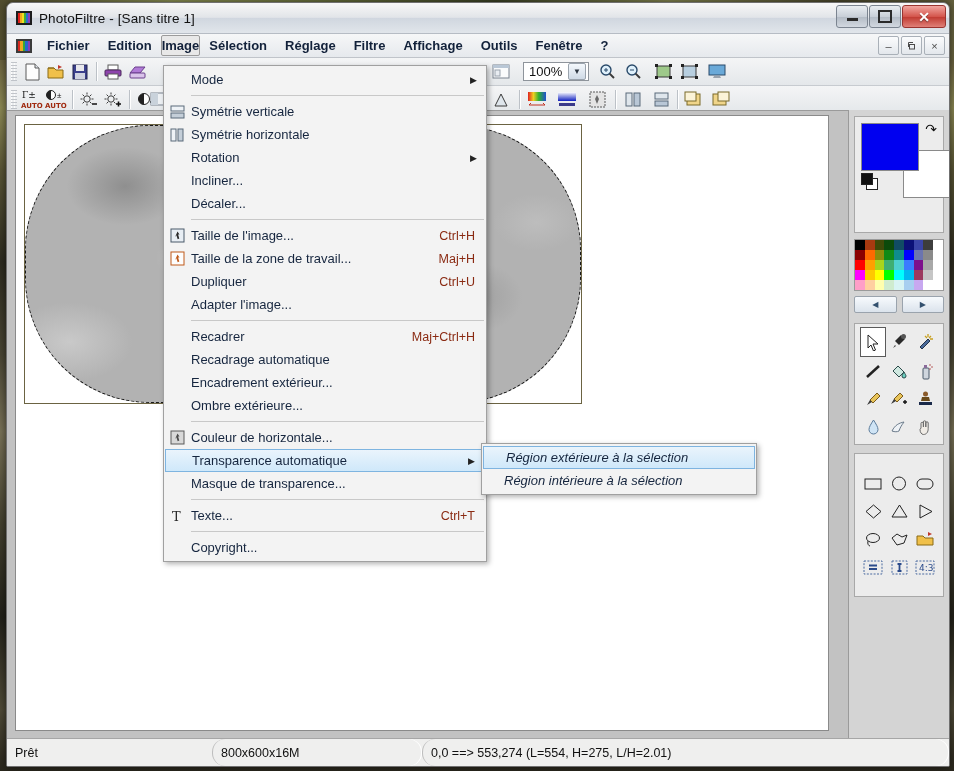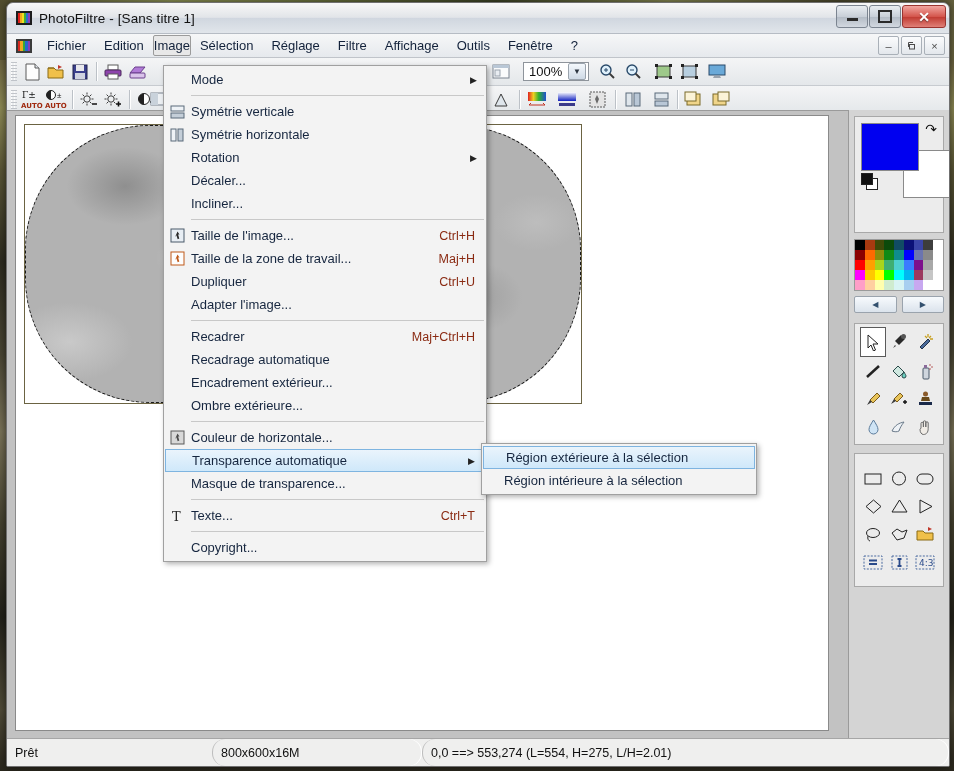--- a/index.html
+++ b/index.html
@@ -62,21 +62,21 @@
     height:23px;display:flex;align-items:center;
     background:linear-gradient(180deg,#f6f7f8,#e6e9ed);
     border-bottom:1px solid #c0c4ca;
     position:relative;
   }
   #menubar .applogo{
     width:16px;height:14px;margin:0 6px 0 9px;
     background:linear-gradient(90deg,#d82a20 0 20%,#f0a81f 20% 40%,#36a83a 40% 60%,#2668cc 60% 80%,#8b3bb5 80% 100%);
     border:2px solid #3b3b3b;box-sizing:border-box;
   }
-  .mitem{padding:3px 9px;color:#12213a;font-size:13px;white-space:nowrap;cursor:default;}
+  .mitem{padding:3px 9px;color:#12213a;font-size:13px;white-space:nowrap;cursor:default;font-weight:bold;}
   .mitem.active{background:#e8e8e8;border:1px solid #9b9b9b;padding:2px 0;border-radius:2px;}
   #mdibtns{position:absolute;right:4px;display:flex;gap:2px;}
   .mdibtn{
     width:19px;height:17px;border:1px solid #a9b0b8;border-radius:2px;
     background:linear-gradient(180deg,#fbfcfd,#e3e7ec);
     display:flex;align-items:center;justify-content:center;font-size:11px;color:#4a4a4a;
   }
   
   #toolbar1,#toolbar2{
     height:27px;display:flex;align-items:center;
@@ -156,21 +156,21 @@
   .navrow{display:flex;gap:5px;margin:5px 5px 0;}
   .navbtn{
     flex:1;height:15px;border:1px solid #9aa3ad;border-radius:2px;
     background:linear-gradient(180deg,#f7fafd,#dbe3ec);
     display:flex;align-items:center;justify-content:center;font-size:8px;color:#33506e;
   }
   .toolgrid{display:grid;grid-template-columns:repeat(3,1fr);gap:0;margin:0 4px;}
   .tool{height:28px;display:flex;align-items:center;justify-content:center;}
   .tool.sel{background:#fff;border:1px solid #5a5a5a;}
   #toolpanel{margin-top:10px;padding:3px 1px;}
-  #shapepanel{margin-top:8px;padding:10px 1px;text-decoration:underline;}
+  #shapepanel{margin-top:8px;padding:15px 1px;text-decoration:underline;}
   
   #statusbar{
     position:absolute;left:0;right:0;bottom:0;height:27px;
     background:#efefee;border-top:1px solid #a6a6a6;display:flex;align-items:center;
     font-size:12.5px;color:#111;
   }
   .scell{height:27px;display:flex;align-items:center;padding:0 8px;box-sizing:border-box;}
   .scell.b{border-left:1px solid #bdbdbd;box-shadow:-1px 0 0 #fff inset;border-radius:13px;}
   
   #menu{
@@ -189,21 +189,21 @@
   }
   .row .ico{position:absolute;left:4px;top:3px;width:18px;height:17px;display:flex;align-items:center;justify-content:center;}
   .row .acc{position:absolute;right:11px;color:#8a2a12;font-size:12.5px;}
   .row .sub{position:absolute;right:9px;font-size:9px;color:#222;}
   .sep{height:1px;background:#c8c8c8;margin:4px 2px 4px 27px;}
   #submenu{
     position:absolute;left:474px;top:440px;width:274px;
     background:#f3f3f3;border:1px solid #a0a0a0;
     box-shadow:2px 2px 5px rgba(0,0,0,.3);padding:2px 0;z-index:50;
   }
-  #submenu .row{padding-left:22px;}
+  #submenu .row{padding-left:22px;font-style:italic;}
 </style>
 </head>
 <body>
 
 <div id="desktop"></div>
 
 <div id="window">
 
   <div id="titlebar">
     <div class="tlogo"></div>
@@ -715,24 +715,24 @@
             <rect x="8" y="1" width="5" height="12" fill="#c4ced8" stroke="#5a6a7a"></rect>
           </svg>
         </span>
         <span>Symétrie horizontale</span>
       </div>
       <div class="row">
         <span>Rotation</span>
         <span class="sub">▶</span>
       </div>
       <div class="row">
+        <span>Incliner...</span>
+      </div>
+      <div class="row">
         <span>Décaler...</span>
-      </div>
-      <div class="row">
-        <span>Incliner...</span>
       </div>
       <div class="sep"></div>
       <div class="row">
         <span class="ico">
           <svg width="15" height="15" viewBox="0 0 15 15">
             <rect x="1" y="1" width="13" height="13" fill="#e8eef4" stroke="#4a5a6a"></rect>
             <path d="M7.5 3.5l2 3h-1.4l1.2 4-1.6.7-1.3-4-1.4 2z" fill="#2a2a2a"></path>
           </svg>
         </span>
         <span>Taille de l'image...</span>

